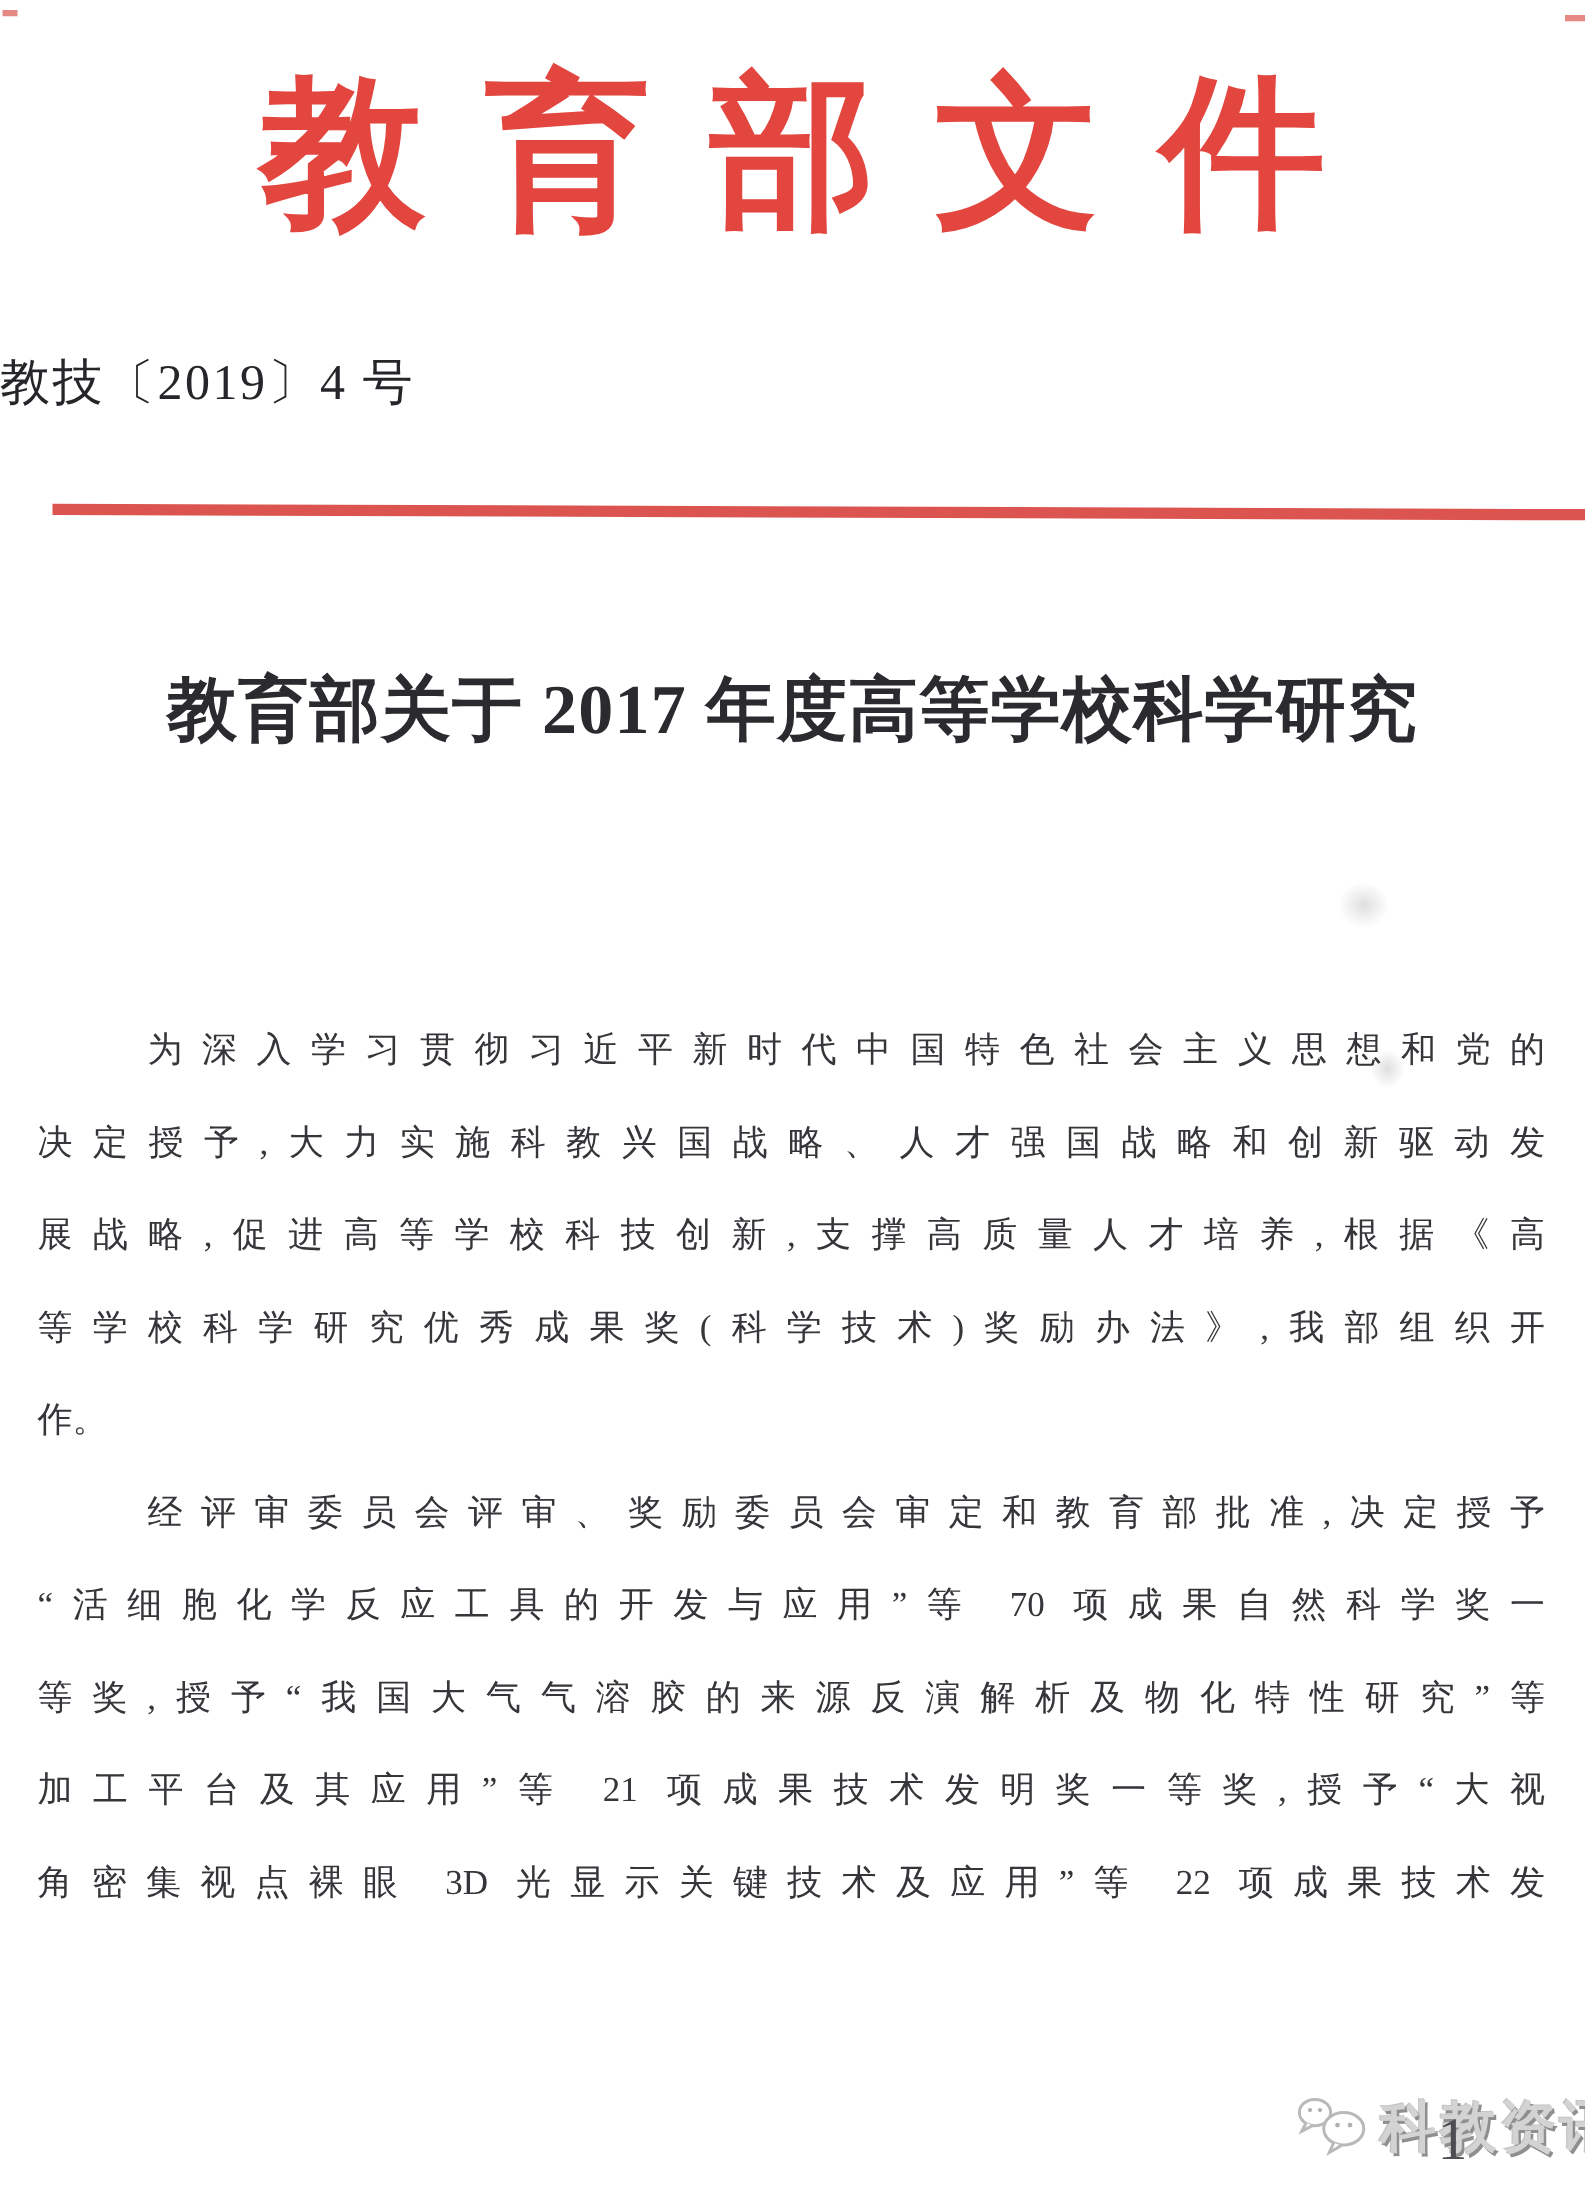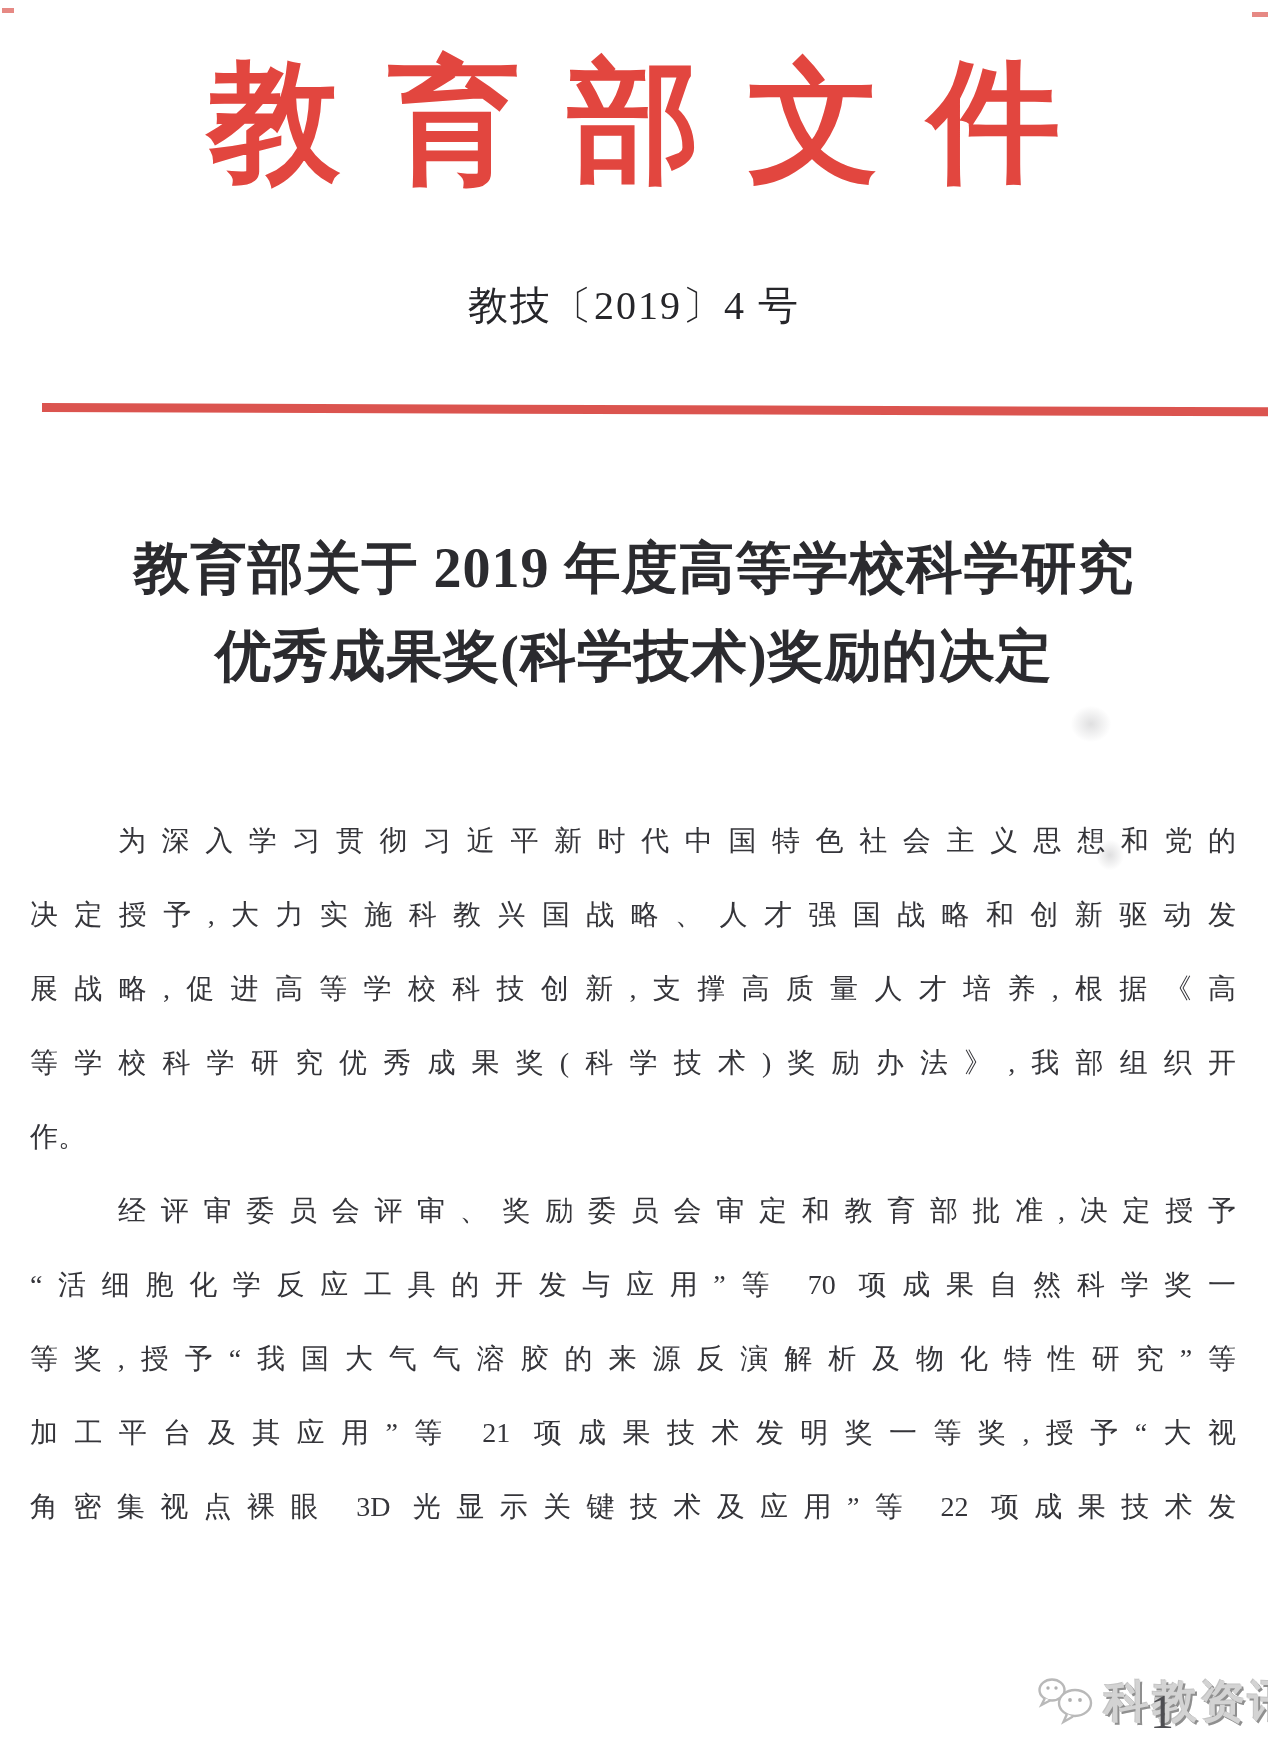--- a/index.html
+++ b/index.html
@@ -22,21 +22,20 @@
     color: #e2463f;
     letter-spacing: 48px;
     padding-left: 48px;
     line-height: 150px;
     white-space: nowrap;
   }
 
   .doc-number {
     position: absolute;
     top: 278px; left: 0; right: 0;
-    text-align: center;
     font-size: 40px;
     color: #26262a;
     letter-spacing: 2px;
   }
 
   .red-rule {
     position: absolute;
     top: 403px; left: 42px;
     width: 1226px; height: 9px;
     background: #db544f;
@@ -119,22 +118,21 @@
   <div class="speck left"></div>
   <div class="speck right"></div>
 
   <div class="agency-title">教育部文件</div>
 
   <div class="doc-number">教技〔2019〕4 号</div>
 
   <div class="red-rule"></div>
 
   <div class="doc-title">
-    <div>教育部关于 2019 年度高等学校科学研究</div>
-    <div>优秀成果奖(科学技术)奖励的决定</div>
+    <div>教育部关于 2017 年度高等学校科学研究</div>
   </div>
 
   <div class="smudge s1"></div>
   <div class="smudge s2"></div>
 
   <div class="body-text">
     <div class="line indent">为深入学习贯彻习近平新时代中国特色社会主义思想和党的</div>
     <div class="line">决定授予,大力实施科教兴国战略、人才强国战略和创新驱动发</div>
     <div class="line">展战略,促进高等学校科技创新,支撑高质量人才培养,根据《高</div>
     <div class="line">等学校科学研究优秀成果奖(科学技术)奖励办法》,我部组织开</div>

